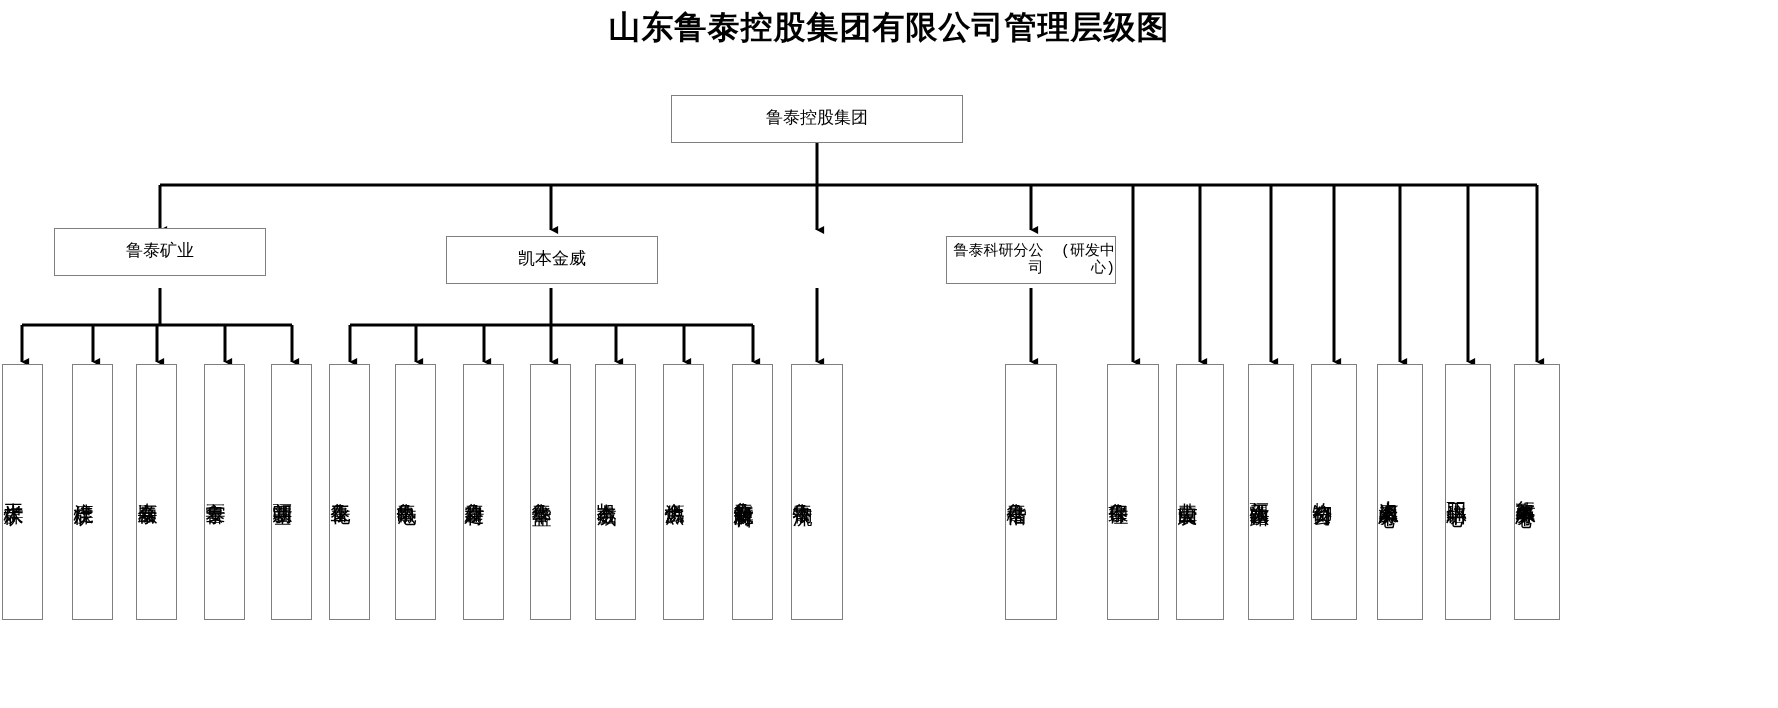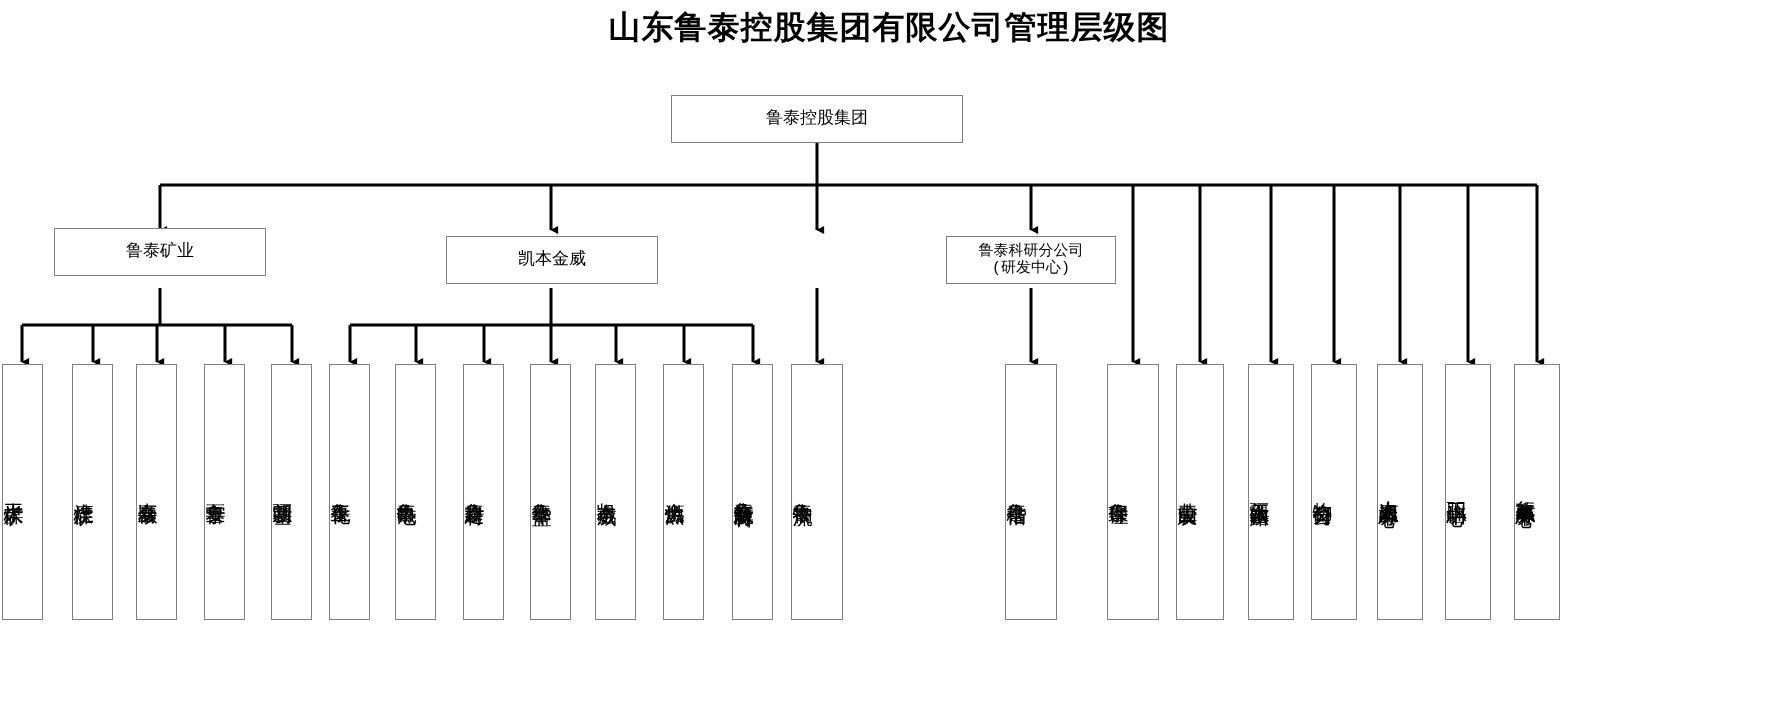--- a/index.html
+++ b/index.html
@@ -93,21 +93,21 @@
 
   <div class="node horiz" style="left:54px;top:228px;width:212px;height:48px;">
     <span>鲁泰矿业</span>
   </div>
 
   <div class="node horiz" style="left:446px;top:236px;width:212px;height:48px;">
     <span>凯本金威</span>
   </div>
 
 
-  <div class="node horiz" style="left:946px;top:236px;width:170px;height:48px;flex-direction:column;line-height:1.15;font-size:15px;">
+  <div class="node horiz" style="left:946px;top:236px;width:170px;height:48px;line-height:1.15;font-size:15px;">
     <span>鲁泰科研分公司</span>
     <span class="line2">(研发中心)</span>
   </div>
 
   <div class="node vert" style="left:2px;top:364px;width:41px;height:256px;">
     <span class="vtext">太平煤矿</span>
   </div>
   <div class="node vert" style="left:72px;top:364px;width:41px;height:256px;">
     <span class="vtext">鹿洼煤矿</span>
   </div>

